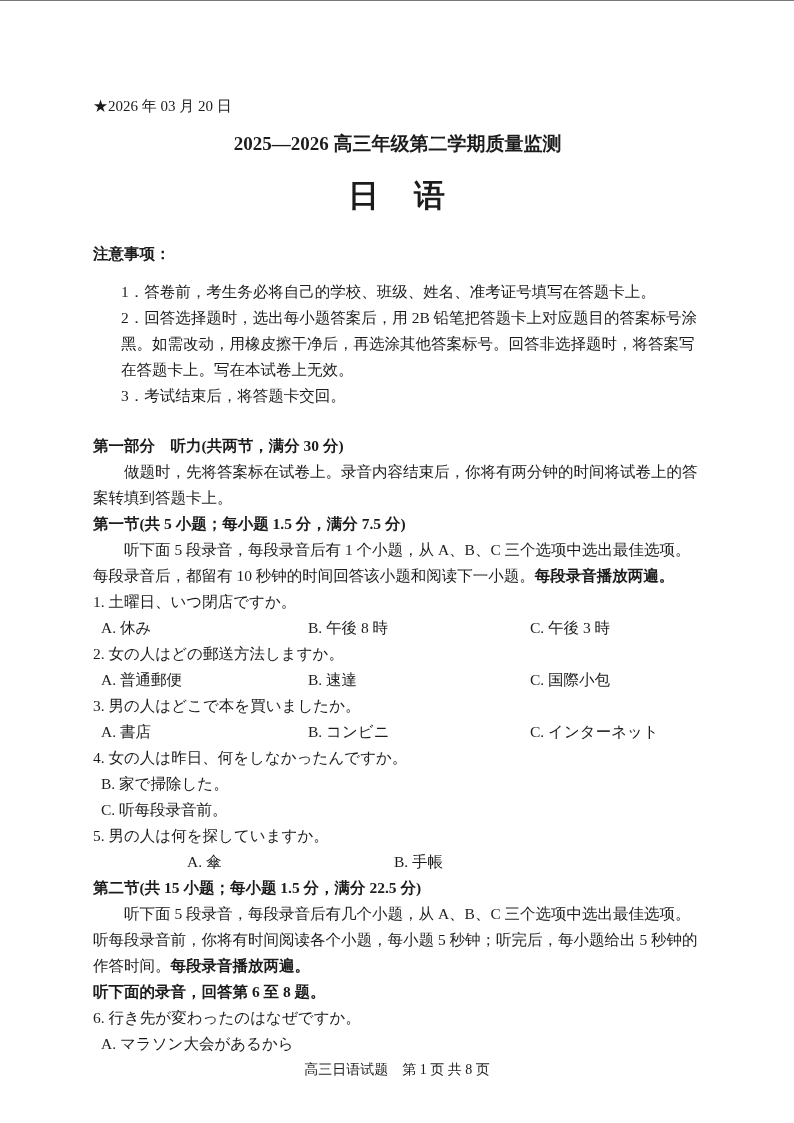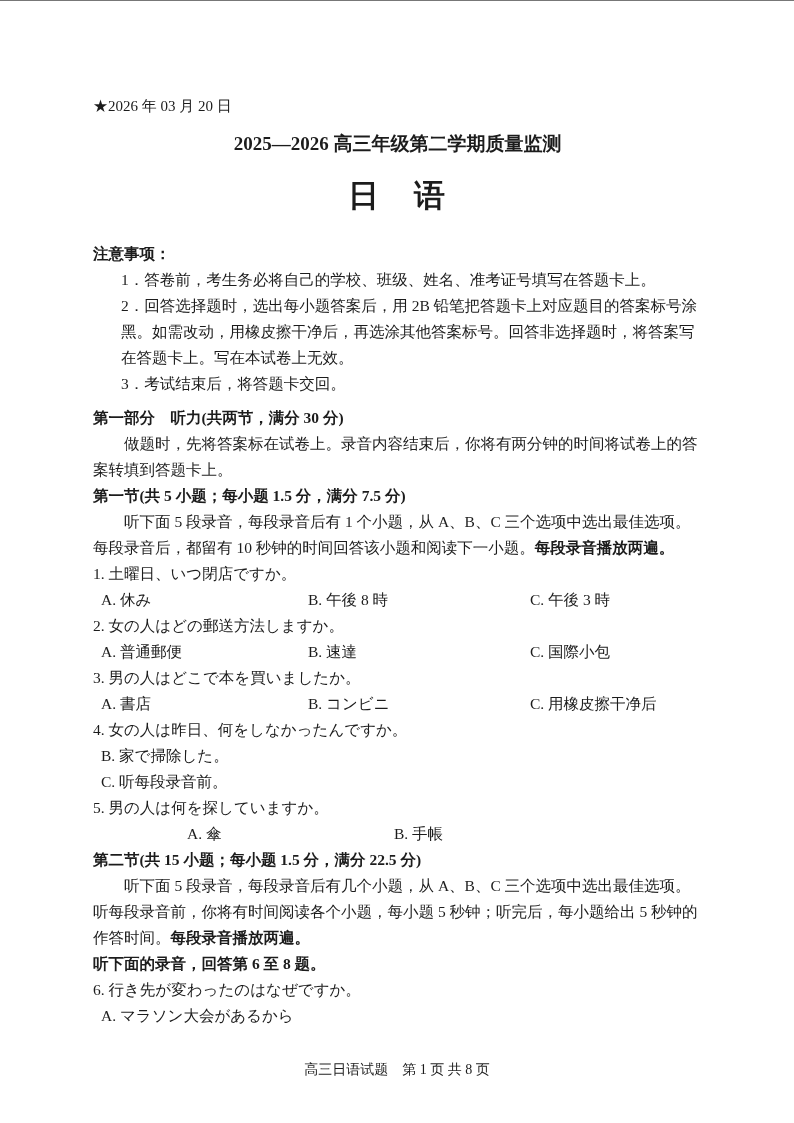--- a/index.html
+++ b/index.html
@@ -25,23 +25,23 @@
   .date-line { font-size: 15px; line-height: 22px; margin-bottom: 14px; }
   .title {
     font-size: 19px; font-weight: bold; text-align: center;
     line-height: 26px; margin-bottom: 22px;
   }
   .subject {
     font-size: 31px; font-weight: bold; text-align: center;
     line-height: 34px; margin-bottom: 28px; letter-spacing: 2px;
   }
 
-  .notice-items { padding-left: 28px; }
+  .notice-items { padding-left: 28px; margin-top: 12px; }
 
-  .part-heading { margin-top: 8px; }
+  .part-heading { margin-top: 24px; }
 
   .opts { display: flex; padding-left: 8px; font-size: 15.5px; line-height: 26px; justify-content: center; }
   .opt-a { width: 207px; }
   .opt-b { width: 222px; }
   .opt-c { flex: 1; }
   .opts-stacked { padding-left: 8px; }
 
   .footer {
     position: absolute; left: 0; right: 0; bottom: 44px;
     text-align: center; font-size: 14px; line-height: 18px;
@@ -90,21 +90,21 @@
         <span class="opt-b">B. 速達</span>
         <span class="opt-c">C. 国際小包</span>
       </div>
     </div>
 
     <div>
       <p>3. 男の人はどこで本を買いましたか。</p>
       <div class="opts">
         <span class="opt-a">A. 書店</span>
         <span class="opt-b">B. コンビニ</span>
-        <span class="opt-c">C. 用橡皮擦干净后</span>
+        <span class="opt-c">C. インターネット</span>
       </div>
     </div>
 
     <div>
       <p>4. 女の人は昨日、何をしなかったんですか。</p>
       <div class="opts-stacked">
         <p>B. 家で掃除した。</p>
         <p>C. 听每段录音前。</p>
       </div>
     </div>

